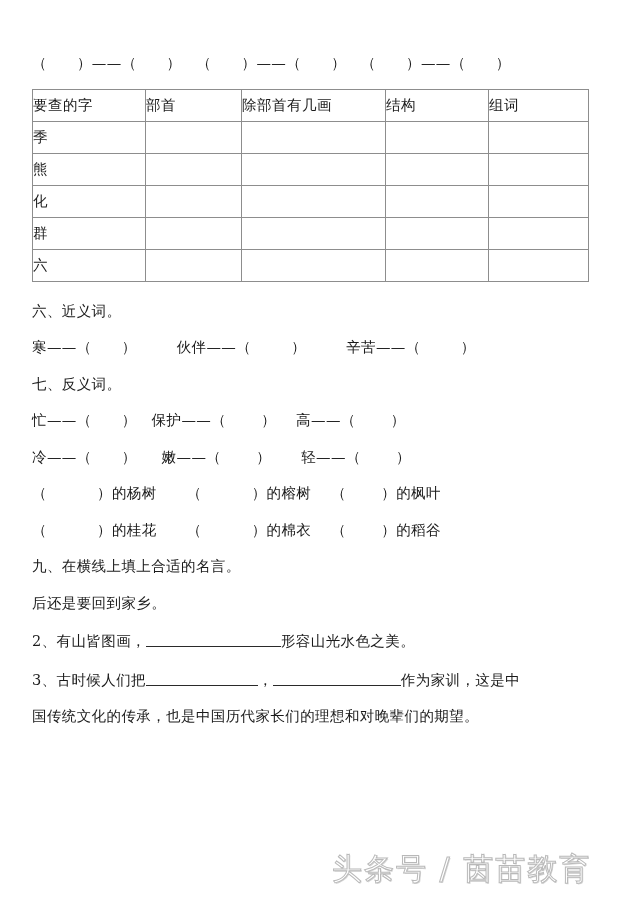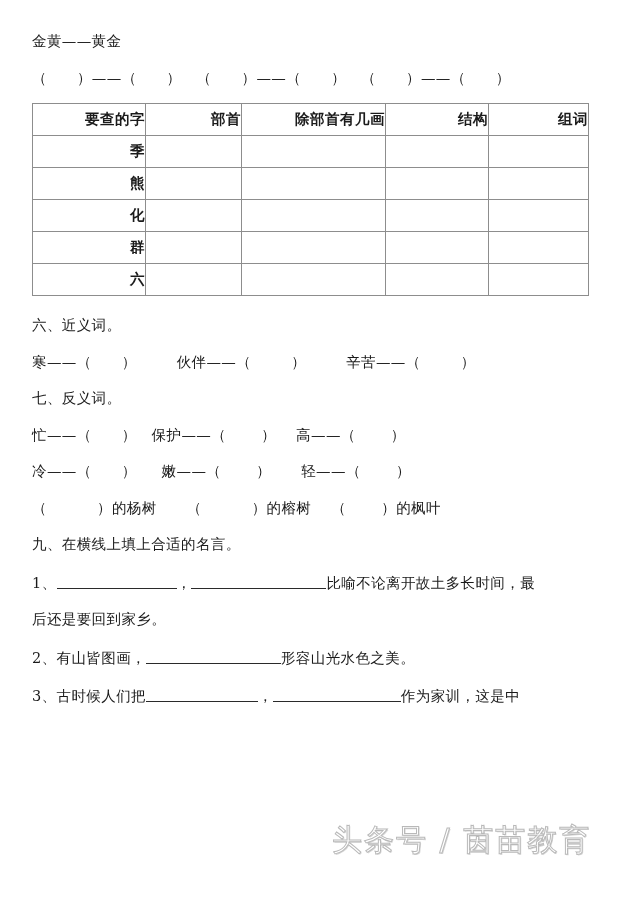--- a/index.html
+++ b/index.html
@@ -50,24 +50,24 @@
   
   table.dict-table {
     border-collapse: collapse;
     width: 556px;
     margin-top: 18px;
     table-layout: fixed;
   }
   table.dict-table td, table.dict-table th {
     border: 1px solid #8d8d8d;
     height: 31px;
-    text-align: right;
+    text-align: left;
     vertical-align: middle;
     font-size: 14.5px;
-    font-weight: bold;
+    font-weight: normal;
     letter-spacing: 0.5px;
     padding: 0;
     color: #1b1b1b;
   }
   col.c1 { width: 113px; }
   col.c2 { width: 96px; }
   col.c3 { width: 144px; }
   col.c4 { width: 103px; }
   col.c5 { width: 100px; }
 
@@ -97,38 +97,37 @@
     font-size: 14.5px;
     line-height: 1;
     letter-spacing: 0.4px;
     white-space: nowrap;
   }
 
   
   .watermark {
     position: absolute;
     left: 332px;
-    top: 820px;
+    top: 849px;
     font-size: 30px;
     letter-spacing: 2px;
     font-family: "DejaVu Sans", "Liberation Sans", sans-serif;
     color: #ffffff;
     -webkit-text-stroke: 1px #b9b9b9;
     text-shadow: 1px 1px 0 #d8d8d8;
     white-space: pre;
     user-select: none;
   }
 </style>
 </head>
 <body>
 
 <div class="page">
   <div class="content">
 
-    <div class="line">金黄——黄金</div>
     <div class="paren-row sp-row">（      ）——（      ）   （      ）——（      ）   （      ）——（      ）</div>
 
 
     <table class="dict-table">
       <colgroup>
         <col class="c1">
           <col class="c2">
           <col class="c3">
           <col class="c4">
           <col class="c5">
@@ -182,27 +181,28 @@
     </table>
 
     <div class="sec-title sp-title">六、近义词。</div>
     <div class="paren-row sp-row">寒——（      ）        伙伴——（        ）        辛苦——（        ）</div>
 
     <div class="sec-title sp-title">七、反义词。</div>
     <div class="paren-row sp-row">忙——（      ）   保护——（       ）    高——（       ）</div>
     <div class="paren-row sp-row">冷——（      ）     嫩——（       ）      轻——（       ）</div>
 
     <div class="paren-row sp-row">（          ）的杨树      （          ）的榕树    （       ）的枫叶</div>
+    <div class="paren-row sp-row">（          ）的桂花      （          ）的棉衣    （       ）的稻谷</div>
 
     <div class="sec-title sp-title">九、在横线上填上合适的名言。</div>
 
-    <div class="para sp-row"><span>1、</span><span class="blank b-120"></span><span>，</span><span class="blank b-135"></span><span>比喻不论离开故土多长时间，最</span></div>
     <div class="para sp-row">后还是要回到家乡。</div>
 
     <div class="para sp-row"><span>2、</span><span>有山皆图画，</span><span class="blank b-135"></span><span>形容山光水色之美。</span></div>
 
     <div class="para sp-row"><span>3、</span><span>古时候人们把</span><span class="blank b-112"></span><span>，</span><span class="blank b-128"></span><span>作为家训，这是中</span></div>
+    <div class="para sp-row">国传统文化的传承，也是中国历代家长们的理想和对晚辈们的期望。</div>
 
 
   </div>
 
   <div class="watermark">头条号 / 茵苗教育</div>
 </div>
 
 </body></html>

